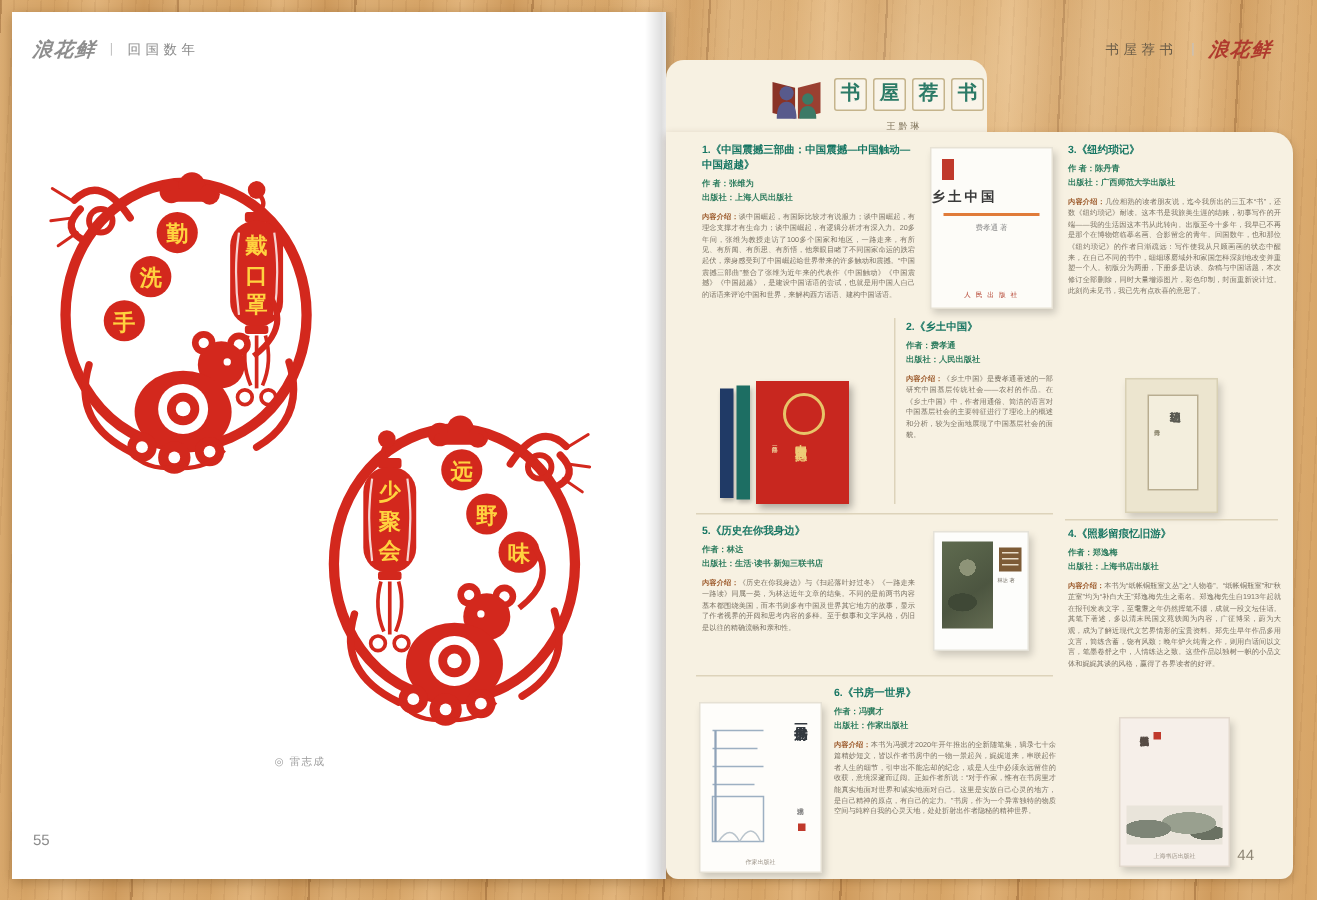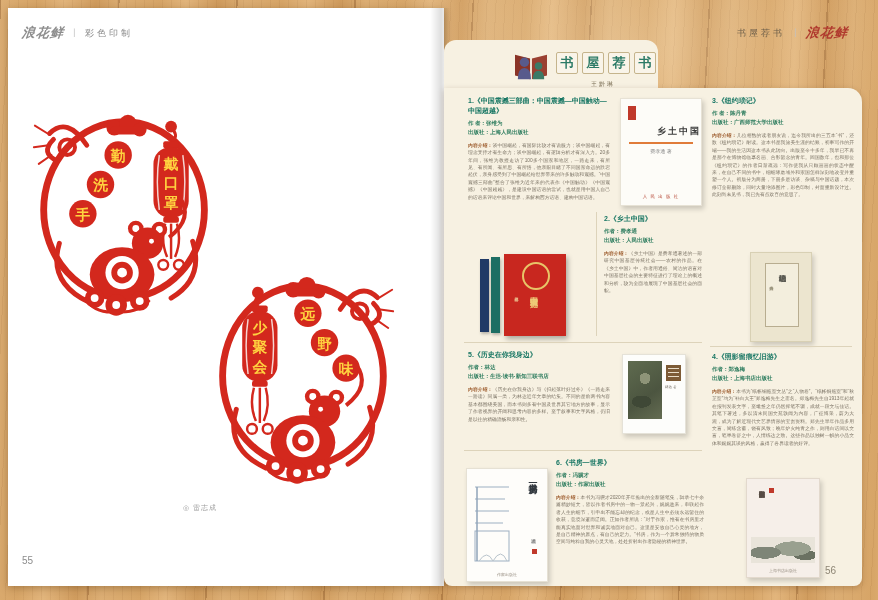--- a/index.html
+++ b/index.html
@@ -81,21 +81,21 @@
   
   .spineA{position:absolute;left:10px;top:7px;width:9px;height:73px;background:#203a66;box-shadow:1px 2px 3px rgba(0,0,0,.25);}
   .spineB{position:absolute;left:21px;top:5px;width:9px;height:76px;background:#1d6e63;box-shadow:1px 2px 3px rgba(0,0,0,.25);}
   .slipcase{position:absolute;left:34px;top:2px;width:62px;height:82px;background:#c8271f;box-shadow:2px 3px 5px rgba(0,0,0,.3);}
   .slip-ring{position:absolute;left:18px;top:8px;width:24px;height:24px;border:2px solid #e8c468;border-radius:50%;}
   .slip-title{position:absolute;left:24px;top:36px;color:#eecb78;font-size:8px;font-weight:bold;letter-spacing:1px;font-family:"DejaVu Serif",serif;}
   .slip-sub{position:absolute;left:10px;top:40px;color:#f0d9a0;font-size:4px;}
   
   .cov2{width:80px;height:106px;background:#fdfcf8;border:1px solid #e7e2d5;}
   .cov2-seal{position:absolute;left:7px;top:7px;width:8px;height:14px;background:#c0392b;}
-  .cov2-title{position:absolute;left:0;top:26px;width:100%;text-align:right;color:#3a3a3a;font-size:9px;font-weight:bold;letter-spacing:2px;font-family:"DejaVu Serif",serif;}
+  .cov2-title{position:absolute;left:0;top:26px;width:100%;text-align:left;color:#3a3a3a;font-size:9px;font-weight:bold;letter-spacing:2px;font-family:"DejaVu Serif",serif;}
   .cov2-rule{position:absolute;left:8px;top:43px;width:64px;height:1.5px;background:#e07b39;}
   .cov2-sub{position:absolute;left:0;top:49px;width:100%;text-align:center;color:#8c8c8c;font-size:5px;}
   .cov2-pub{position:absolute;left:0;bottom:6px;width:100%;text-align:center;color:#b3402e;font-size:4.5px;letter-spacing:1px;}
   
   .cov3{width:60px;height:88px;background:#ece5cf;border:1px solid #d8d0b4;}
   .cov3-frame{position:absolute;left:14px;top:10px;width:32px;height:62px;border:1px solid #b8ad90;background:#f3eedd;}
   .cov3-title{position:absolute;left:26px;top:16px;color:#5a5a52;font-size:7px;font-weight:bold;}
   .cov3-sub{position:absolute;left:18px;top:30px;color:#8d876f;font-size:4px;}
   
   .cov4{width:72px;height:98px;background:#f6efe9;border:1px solid #e3d9cd;}
@@ -127,21 +127,21 @@
 </style>
 </head>
 <body>
 
 <div class="stage">
 
   <div class="page-left">
     <div class="lp-header">
       <span class="logo-script logo-gray">浪花鲜</span>
       <span class="hdr-sep">丨</span>
-      <span class="hdr-section">彩色印制</span>
+      <span class="hdr-section">回国数年</span>
     </div>
 
     <svg class="artwork art1" width="196" height="228" viewBox="0 0 200 228">
       <g fill="none" stroke="#d3281d" stroke-linecap="round">
         <ellipse cx="98" cy="118" rx="82" ry="90" stroke-width="7"></ellipse>
         <path d="M32,152 q-12,40 30,60" stroke-width="5"></path>
         <path d="M168,150 q12,38 -22,58" stroke-width="5"></path>
         <path d="M60,52 q-20,-30 -38,-12" stroke-width="5"></path>
         <path d="M26,46 q-14,14 4,22" stroke-width="5"></path>
         <circle cx="40" cy="54" r="8" stroke-width="4"></circle>
@@ -409,16 +409,16 @@
         <div class="cov6-pub">作家出版社</div>
       </div>
 
       <div class="book" style="left:112px;top:370px;width:148px;">
         <div class="book-title"><span>6.</span><span>《书房一世界》</span></div>
         <div class="book-meta"><span>作者：</span><span>冯骥才</span></div>
         <div class="book-meta"><span>出版社：</span><span>作家出版社</span></div>
         <p class="intro"><span class="intro-label">内容介绍：</span><span>本书为冯骥才2020年开年推出的全新随笔集，辑录七十余篇精妙短文，皆以作者书房中的一物一景起兴，娓娓道来，串联起作者人生的细节，引申出不能忘却的纪念，或是人生中必须永远留住的收获，意境深邃而辽阔。正如作者所说：“对于作家，惟有在书房里才能真实地面对世界和诚实地面对自己。这里是安放自己心灵的地方，是自己精神的原点，有自己的定力。”书房，作为一个异常独特的物质空间与纯粹自我的心灵天地，处处折射出作者隐秘的精神世界。</span></p>
       </div>
 
-      <div class="pageno pageno-right">56</div>
+      <div class="pageno pageno-right">44</div>
     </div>
   </div>
 </div>
 
 </body></html>

